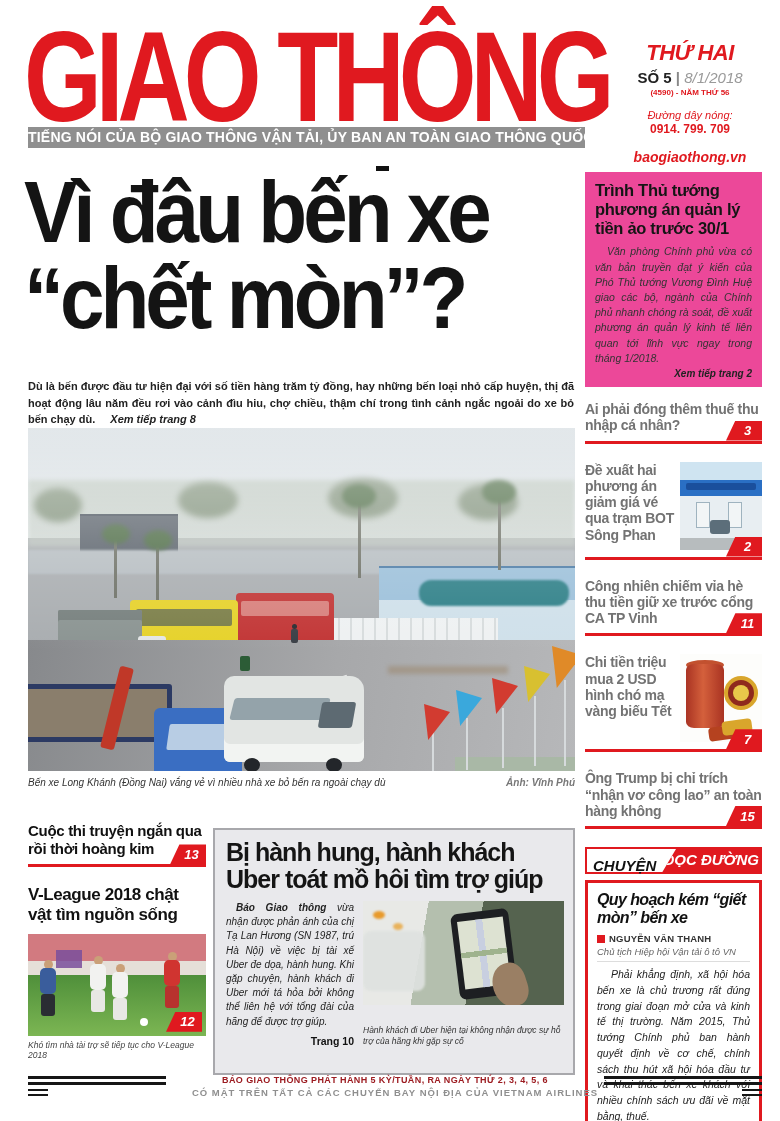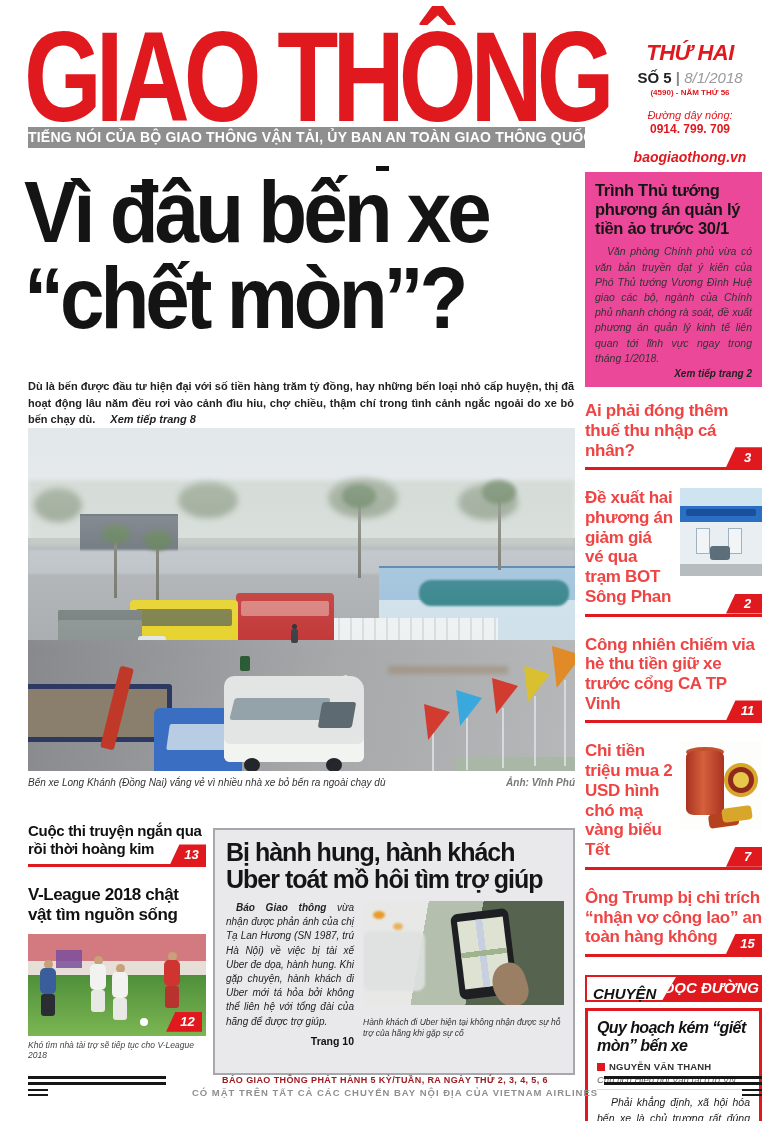--- a/index.html
+++ b/index.html
@@ -100,21 +100,21 @@
 
   
   .sidebar { position:absolute; left:585px; top:172px; width:177px; }
   .featured {
     background:#ec4899; padding:9px 10px 8px; margin-bottom:14px;
   }
   .featured h3 { font-size:16.5px; line-height:1.16; letter-spacing:-.3px; color:#151515; }
   .featured p { margin-top:6px; font-size:10.5px; font-style:italic; line-height:1.45; text-align:justify; color:#333; text-indent:12px; }
   .featured .cont { display:block; text-align:right; font-size:10px; font-weight:bold; font-style:italic; color:#222; margin-top:2px; }
   .sb-item { margin-bottom:18px; }
-  .sb-title { font-size:17px; font-weight:bold; line-height:1.16; letter-spacing:-.3px; color:#ef4444; }
+  .sb-title { font-size:14px; font-weight:bold; line-height:1.16; letter-spacing:-.3px; color:#737373; }
   .sb-row { display:flex; gap:6px; }
   .sb-row .sb-title { flex:1; }
   .rule { position:relative; height:3px; background:#e0191f; margin-top:7px; }
   .ribbon {
     position:absolute; right:0; bottom:3px; width:36px; height:20px; background:#e0191f;
     clip-path:polygon(26% 0,100% 0,100% 100%,0 100%);
     color:#fff; font-size:13px; font-weight:bold; font-style:italic;
     display:flex; align-items:center; justify-content:center; padding-left:7px;
   }
   .sb-art { width:82px; height:88px; position:relative; overflow:hidden; flex:none; }
@@ -173,21 +173,21 @@
   .uber-photo { position:relative; width:201px; height:104px; overflow:hidden;
     background:linear-gradient(100deg,#e8e9e6 0 30%,#b4bfae 30% 55%,#55634f 55%); }
   .uber-photo * { position:absolute; }
   .up-light1 { left:10px; top:10px; width:12px; height:8px; background:#e89a2c; border-radius:50%; filter:blur(1px); }
   .up-light2 { left:30px; top:22px; width:10px; height:7px; background:#e8b25c; border-radius:50%; filter:blur(1px); }
   .up-car { left:0; top:30px; width:62px; height:60px; background:#dfe2e0; border-radius:8px; opacity:.9; filter:blur(1px); }
   .up-phone { left:92px; top:10px; width:58px; height:86px; background:#1d1f22; border-radius:7px; transform:rotate(-7deg); }
   .up-screen { left:98px; top:18px; width:46px; height:68px; background:#dde2d2; transform:rotate(-7deg);
     background-image:linear-gradient(0deg,transparent 46%,#9fb38e 46% 54%,transparent 54%),linear-gradient(90deg,transparent 40%,#c8cfe0 40% 55%,transparent 55%); }
   .up-thumb { left:130px; top:62px; width:34px; height:44px; background:#9a7f64; border-radius:50% 40% 40% 50%; transform:rotate(-18deg); }
-  .uber-caption { margin-top:12px; width:201px; font-size:8.5px; font-style:italic; color:#333; line-height:1.3; }
+  .uber-caption { margin-top:20px; width:201px; font-size:8.5px; font-style:italic; color:#333; line-height:1.3; }
 
   
   .footer { position:absolute; left:28px; top:1075px; width:734px; }
   .f-row { display:flex; align-items:center; gap:10px; }
   .dline { height:9px; border-top:3px solid #161616; border-bottom:3px solid #161616; }
   .dl-long-l { width:138px; flex:none; }
   .dl-long-r { width:158px; flex:none; }
   .dl-short { width:20px; flex:none; border-top-width:2px; border-bottom-width:2px; height:7px; }
   .f-line1 { flex:1; text-align:center; color:#9c1b20; font-size:9px; font-weight:bold; letter-spacing:.4px; white-space:nowrap; }
   .f-line2 { flex:1; text-align:center; color:#8f8f8f; font-size:9.5px; font-weight:bold; letter-spacing:1px; white-space:nowrap; }

